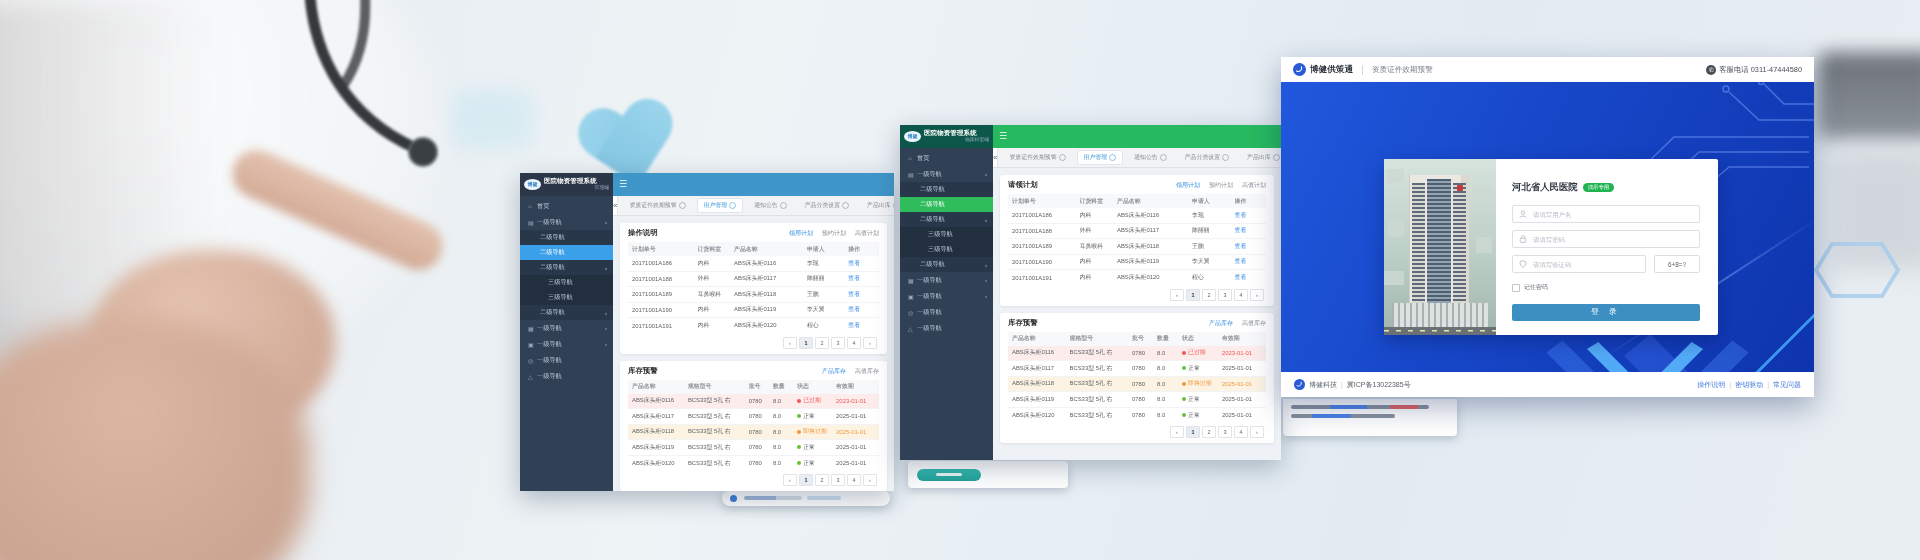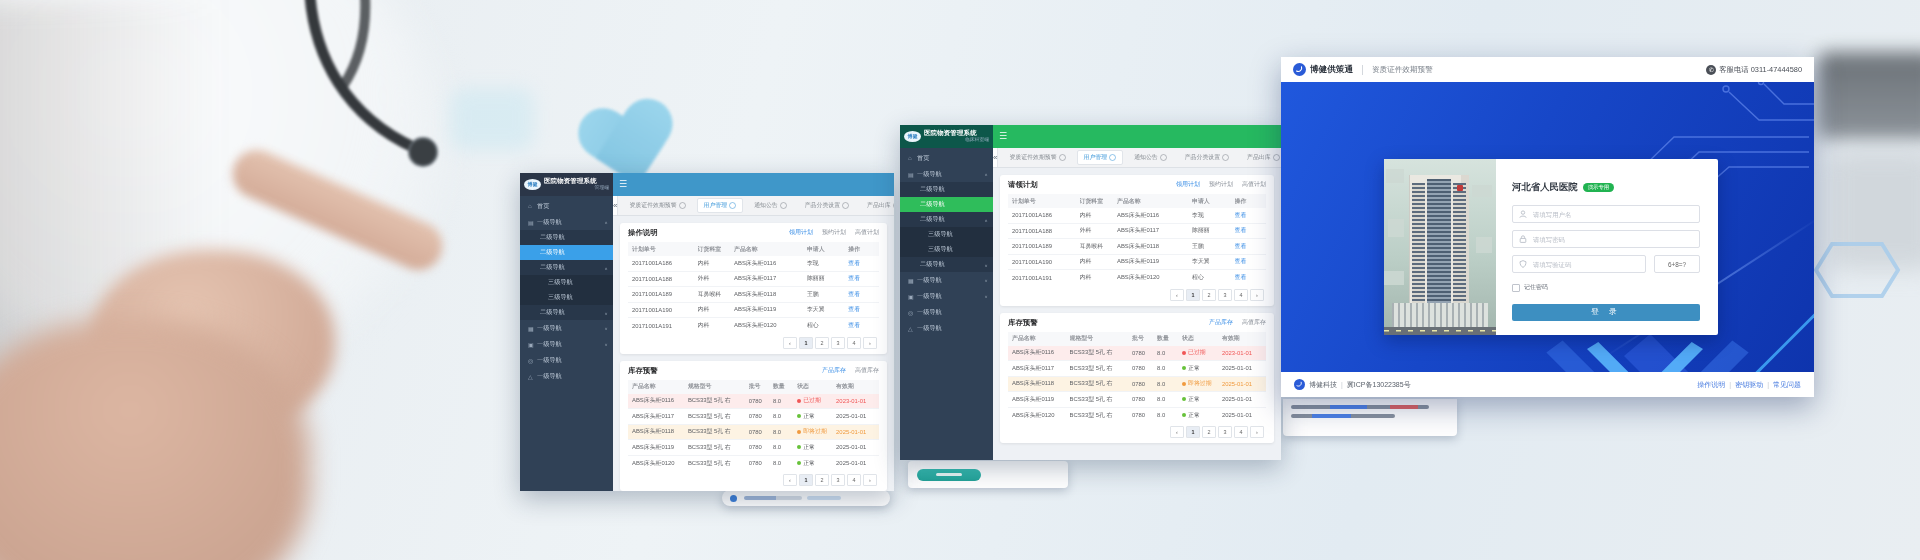--- a/index.html
+++ b/index.html
@@ -75,21 +75,21 @@
   .tabstrip{height:19px;flex:0 0 19px;background:#f2f3f5;border-bottom:1px solid #dde1e6;
     display:flex;align-items:center;padding-right:3px}
   .collapse{width:15px;height:100%;background:#fff;border-right:1px solid #e3e6ea;color:#5f6b77;
     font-size:8px;display:flex;align-items:center;justify-content:center;cursor:pointer}
   .tab{display:flex;align-items:center;gap:2px;margin-left:4px;padding:2px 6px;font-size:5.9px;color:#83898f;
     border:1px solid transparent;border-radius:2px;white-space:nowrap;cursor:pointer}
   .tab .o{width:5px;height:5px;border:1px solid currentColor;border-radius:50%;opacity:.55}
   .tab.active{background:#fff;border-color:#e1e5ea;color:#3a96d9}
   .content{flex:1;padding:7px;overflow:hidden}
   .card{background:#fff;border-radius:3px;box-shadow:0 1px 3px rgba(0,0,0,.08);padding:5px 8px 4px;margin-bottom:7px}
-  .card-head{display:flex;align-items:flex-start;margin-bottom:4px}
+  .card-head{display:flex;align-items:flex-end;margin-bottom:4px}
   .card-title{font-size:7.4px;font-weight:bold;color:#303133}
   .card-links{margin-left:auto;display:flex;gap:9px}
   .clink{font-size:6px;color:#8a9099;cursor:pointer}
   .clink.active{color:#3a8ee6}
   .thead,.trow{display:flex;align-items:center;padding:0 4px;box-sizing:border-box}
   .thead{height:14px;background:#f7f8fa;color:#909399;font-size:5.9px;font-weight:bold}
   .trow{height:15.5px;border-bottom:1px solid #f1f3f6;color:#606266;font-size:5.9px}
   .trow:last-of-type{border-bottom:none}
   .c{white-space:nowrap;overflow:hidden;text-overflow:ellipsis;padding-right:3px;box-sizing:border-box}
   .c-no{width:27%}.c-dept{width:15%}.c-prod{width:30%}.c-app{width:17%}.c-op{width:11%}

